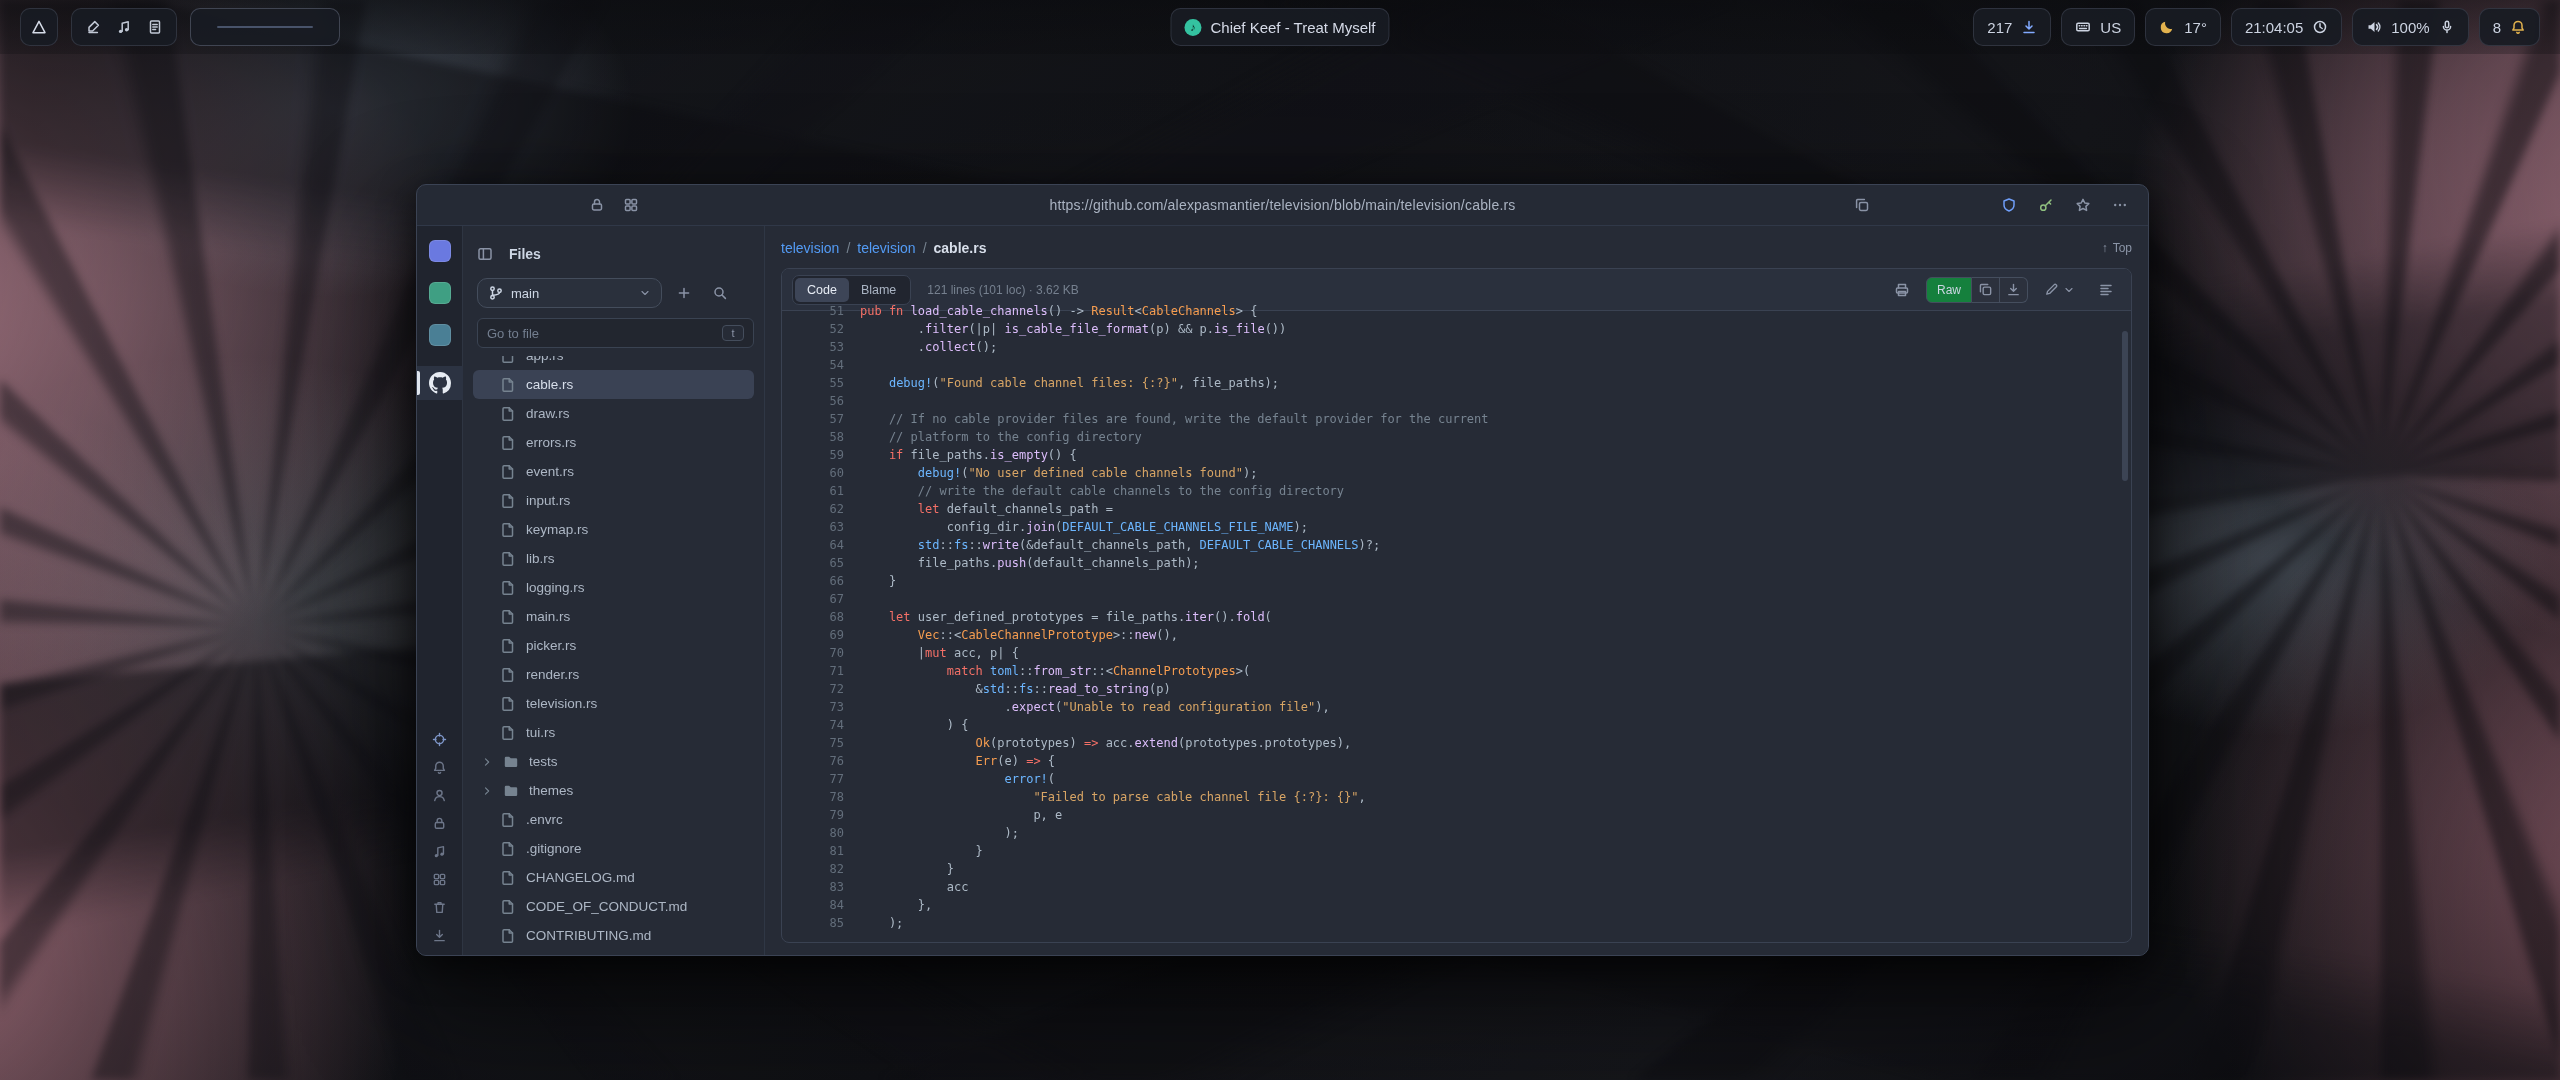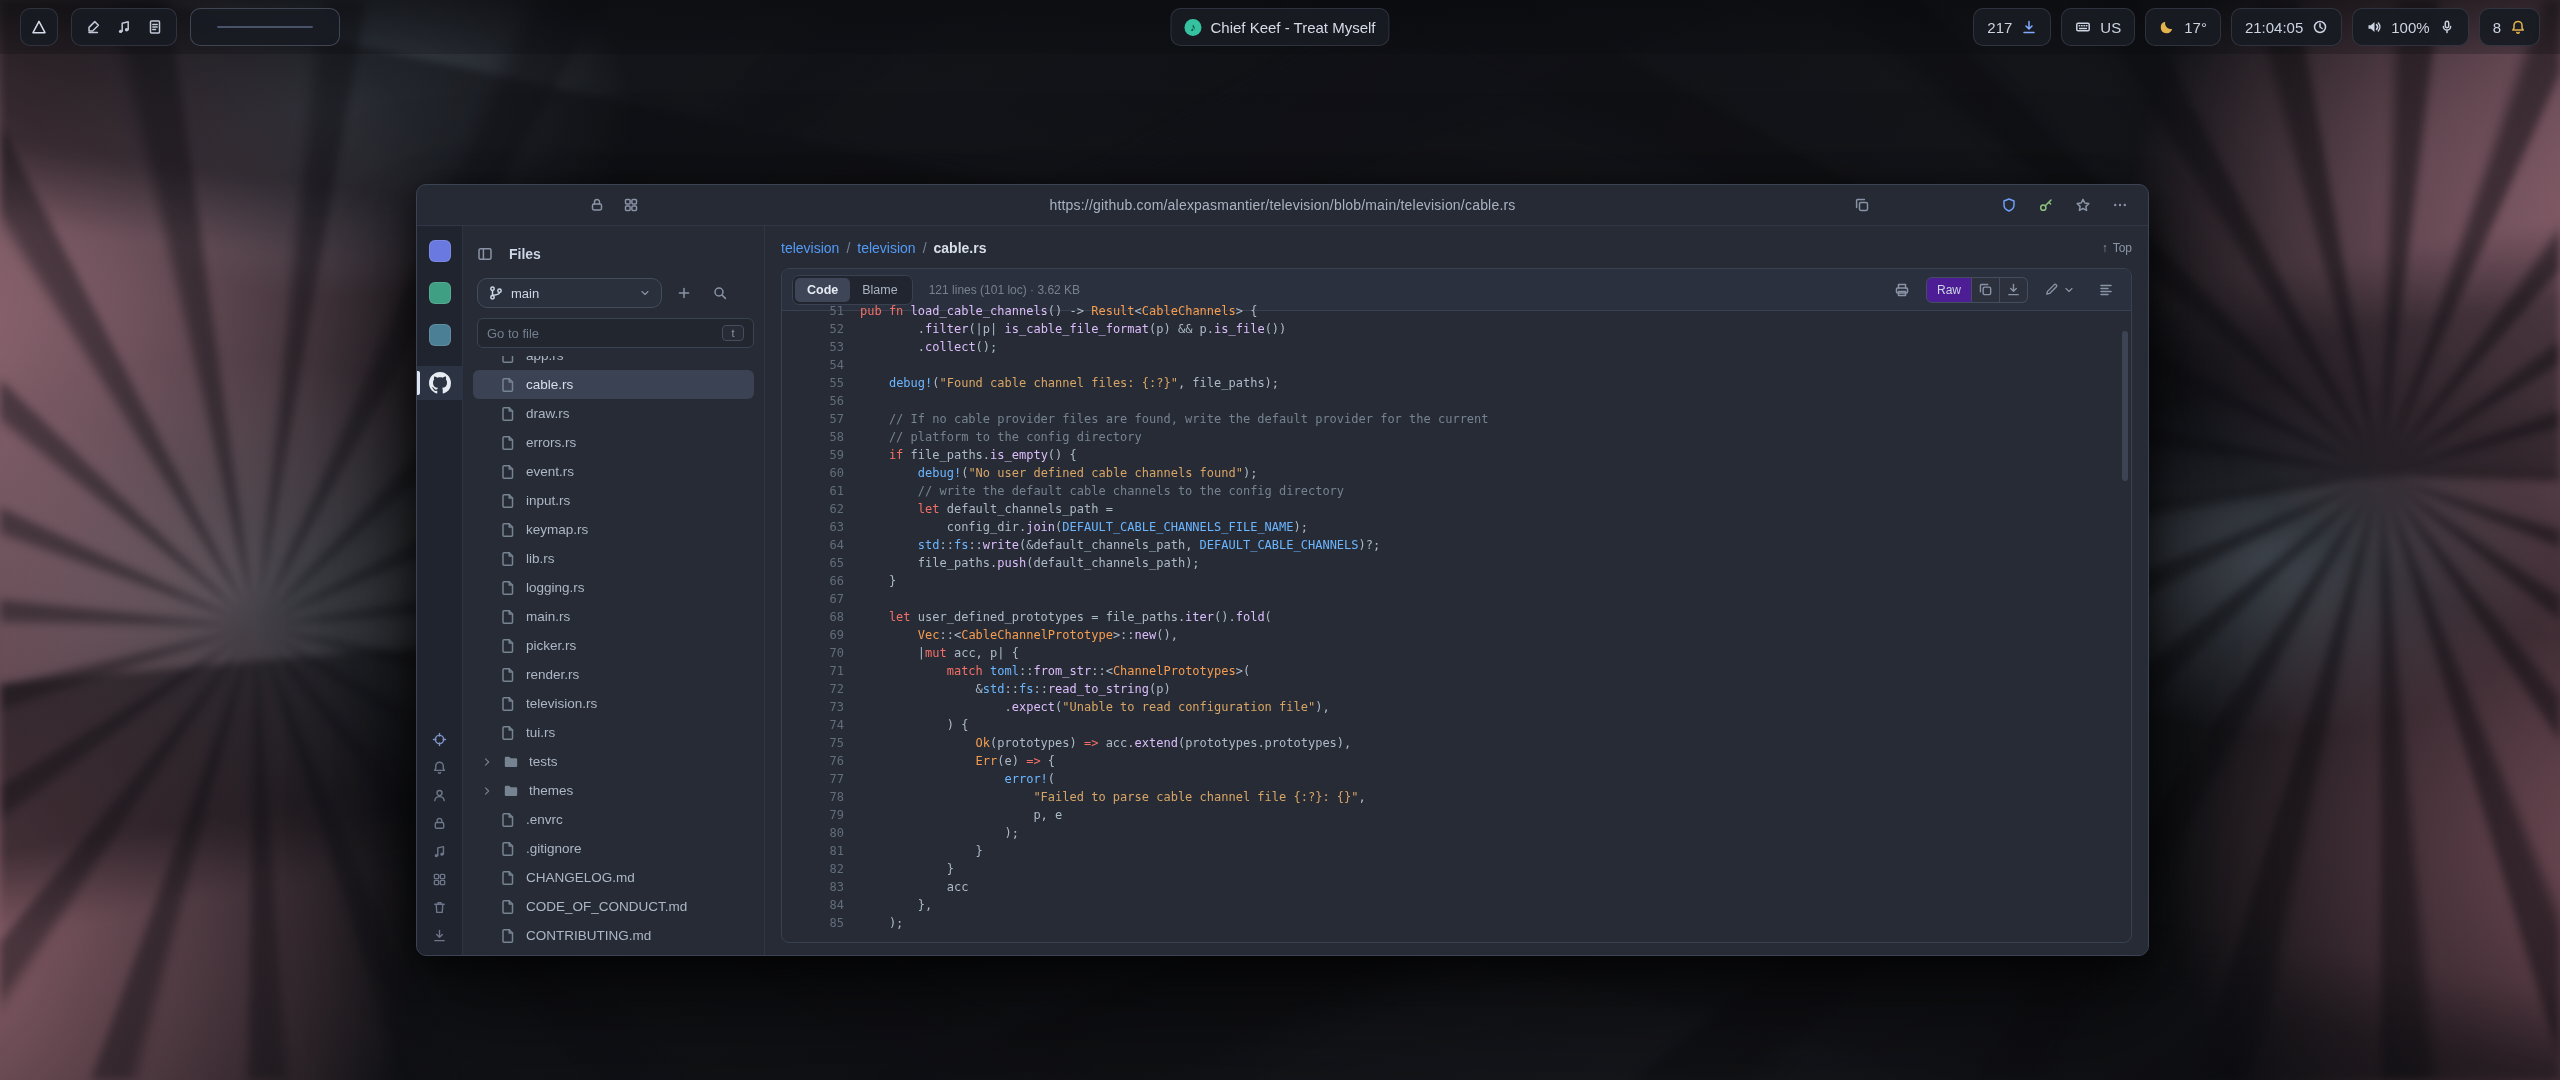--- a/index.html
+++ b/index.html
@@ -87,26 +87,26 @@
   .main{flex:1;min-width:0;padding:10px 16px 0 16px;display:flex;flex-direction:column;box-sizing:border-box}
   .crumb{display:flex;align-items:center;gap:7px;font-size:14px;color:#768390;height:24px}
   .crumb .lnk{color:#539bf5}
   .crumb .cfile{color:#d8dfeb;font-weight:600}
   .crumb-top{margin-left:auto;color:#8b95a7;font-size:12px;display:flex;gap:5px;align-items:center}
   .codebox{margin-top:8px;margin-bottom:12px;border:1px solid #3a4252;border-radius:8px;flex:1;display:flex;flex-direction:column;
     overflow:hidden;background:#262b36;position:relative;min-height:0}
   .toolbar{height:42px;flex:0 0 42px;background:#2a303d;border-bottom:1px solid #3a4252;display:flex;align-items:center;
     padding:0 10px;gap:10px;box-sizing:border-box}
   .seg{display:flex;background:#21252f;border:1px solid #3a4252;border-radius:7px;padding:2px;height:30px;box-sizing:border-box}
-  .seg-on{background:#3d4557;color:#e7ecf4;border-radius:5px;padding:0 12px;display:flex;align-items:center;font-size:12.5px;font-weight:700}
+  .seg-on{background:#3d4557;color:#e7ecf4;border-radius:5px;padding:0 12px;display:flex;align-items:center;font-size:12.5px;font-weight:400}
   .seg-off{color:#aab4c3;padding:0 12px;display:flex;align-items:center;font-size:12.5px}
   .meta{color:#76808f;font-size:12px;margin-left:6px}
   .tbright{margin-left:auto;display:flex;align-items:center;gap:9px;color:#8a93a6}
   .rawgroup{display:flex;align-items:stretch}
-  .btn-raw{height:26px;padding:0 10px;background:#4c1d95;border:1px solid #454e5e;border-radius:6px 0 0 6px;color:#cdd6e4;
+  .btn-raw{height:26px;padding:0 10px;background:#15803d;border:1px solid #454e5e;border-radius:6px 0 0 6px;color:#cdd6e4;
     font-size:12px;display:flex;align-items:center;box-sizing:border-box}
   .rg-seg{height:26px;width:28px;display:flex;align-items:center;justify-content:center;background:#2c313d;
     border:1px solid #454e5e;border-left:none;box-sizing:border-box;color:#8a93a6}
   .rg-seg:last-child{border-radius:0 6px 6px 0}
   .tbtn{height:26px;padding:0 7px;display:flex;align-items:center;gap:4px;color:#8a93a6;border-radius:6px}
   .code{flex:1;overflow:hidden;font-family:"DejaVu Sans Mono","Liberation Mono",monospace;font-size:12px;line-height:18px;
     transform:translateY(-9px)}
   .crow{display:flex;height:18px;white-space:pre}
   .ln{flex:0 0 62px;width:62px;text-align:right;color:#636e7b;padding-right:16px}
   .lc{flex:1;color:#adbac7;overflow:hidden}

